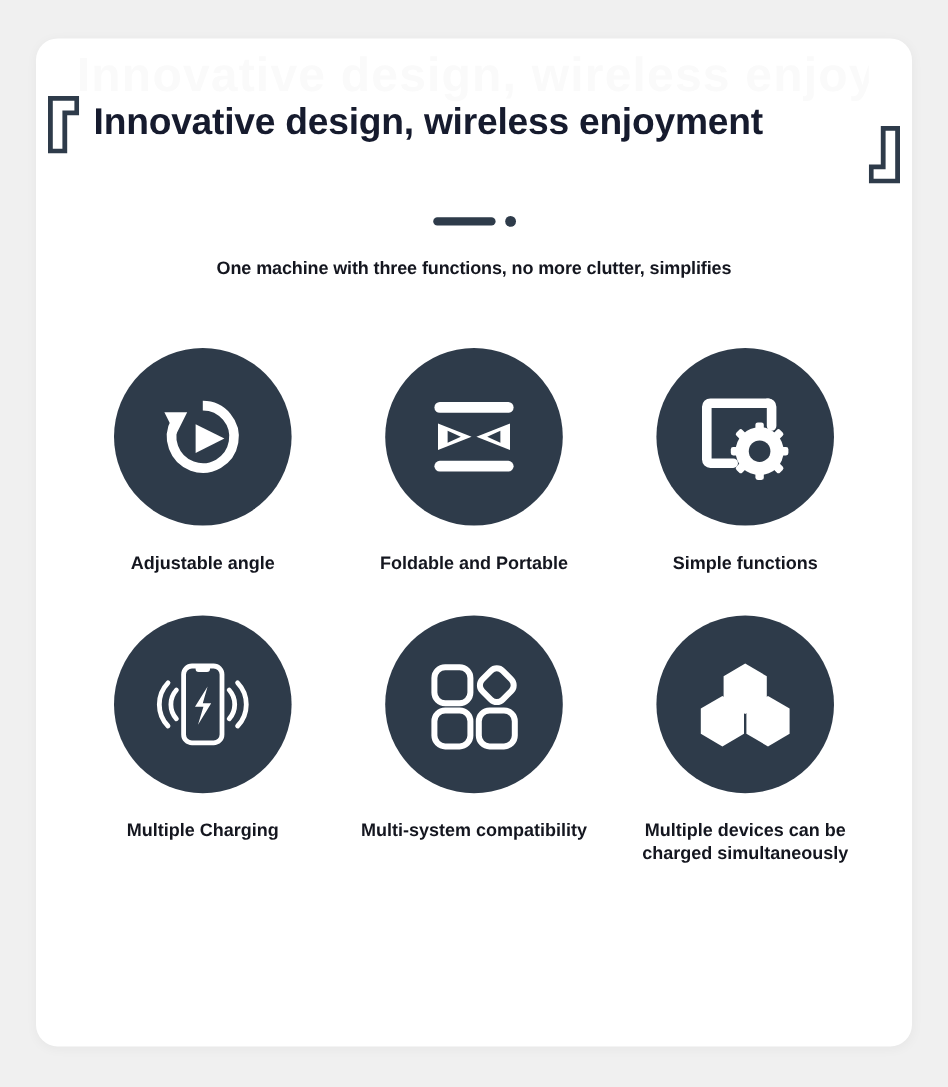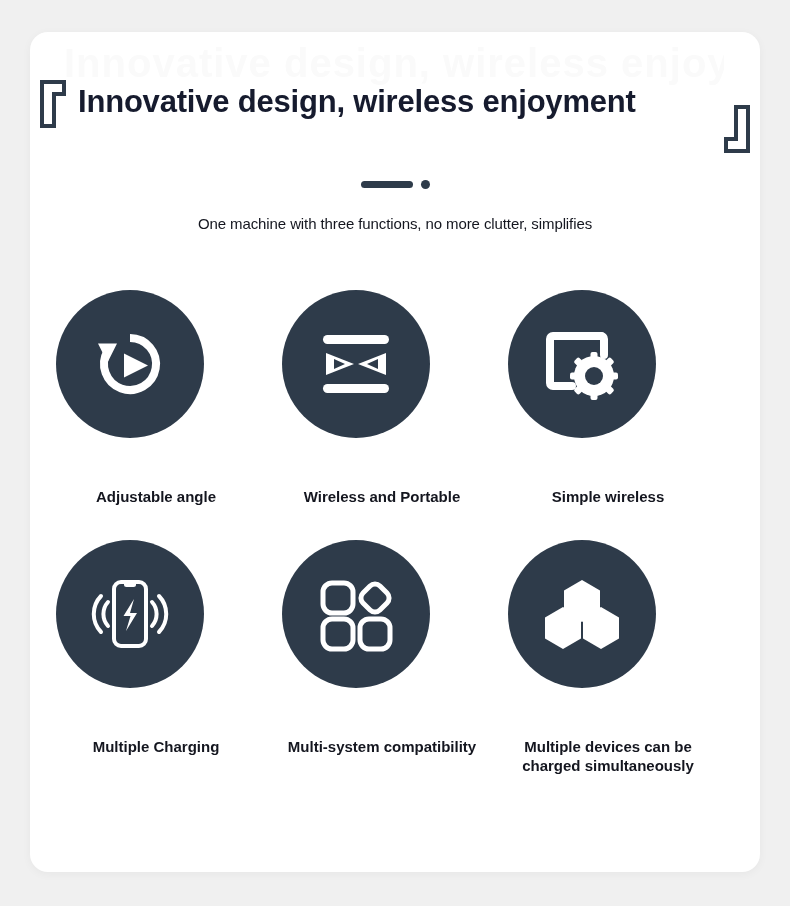--- a/index.html
+++ b/index.html
@@ -98,38 +98,38 @@
     height: 9px;
     border-radius: 50%;
     background: #2e3b4a;
   }
 
   
   .subtitle {
     margin-top: 26px;
     text-align: center;
     font-size: 15px;
-    font-weight: 400;
+    font-weight: 700;
     color: #14161f;
     letter-spacing: -0.1px;
   }
 
   
   .grid {
     margin-top: 58px;
     display: grid;
     grid-template-columns: repeat(3, 1fr);
     row-gap: 34px;
     padding: 0 26px;
   }
 
   .feature {
     display: flex;
     flex-direction: column;
-    gap: 27px;
+    align-items: center;
   }
 
   .circle {
     width: 148px;
     height: 148px;
     border-radius: 50%;
     background: #2e3b4a;
     display: flex;
     align-items: center;
     justify-content: center;
@@ -201,21 +201,21 @@
             <svg width="86" height="86" viewBox="0 0 86 86">
               <rect x="10" y="14" width="66" height="9" rx="4.5" fill="#ffffff"></rect>
               <rect x="10" y="63" width="66" height="9" rx="4.5" fill="#ffffff"></rect>
               <path d="M13 32 L41 43 L13 54 Z" fill="#ffffff"></path>
               <path d="M73 32 L45 43 L73 54 Z" fill="#ffffff"></path>
               <path d="M21 38 L32 43 L21 48 Z" fill="#2e3b4a"></path>
               <path d="M65 38 L54 43 L65 48 Z" fill="#2e3b4a"></path>
             </svg>
           </span>
         </div>
-        <div class="feature-label">Wireless and Portable</div>
+        <div class="feature-label">Foldable and Portable</div>
       </div>
 
       <div class="feature">
         <div class="circle">
           <span>
             <svg width="86" height="86" viewBox="0 0 86 86">
               <path d="M62 15 H14 a3 3 0 0 0 -3 3 V62 a3 3 0 0 0 3 3 H33" fill="none" stroke="#ffffff" stroke-width="8" stroke-linecap="round" stroke-linejoin="round"></path>
               <path d="M62 15 a3 3 0 0 1 3 3 V34" fill="none" stroke="#ffffff" stroke-width="8" stroke-linecap="round" stroke-linejoin="round"></path>
               <g fill="#ffffff">
                 <circle cx="55" cy="55" r="20"></circle>
@@ -225,21 +225,21 @@
                 <rect x="70" y="51.5" width="9" height="7" rx="2"></rect>
                 <rect x="36.5" y="37" width="7" height="9" rx="2" transform="rotate(-45 40 41.5)"></rect>
                 <rect x="66.5" y="64" width="7" height="9" rx="2" transform="rotate(-45 70 68.5)"></rect>
                 <rect x="66.5" y="37" width="7" height="9" rx="2" transform="rotate(45 70 41.5)"></rect>
                 <rect x="36.5" y="64" width="7" height="9" rx="2" transform="rotate(45 40 68.5)"></rect>
               </g>
               <circle cx="55" cy="55" r="9" fill="#2e3b4a"></circle>
             </svg>
           </span>
         </div>
-        <div class="feature-label">Simple wireless</div>
+        <div class="feature-label">Simple functions</div>
       </div>
 
       <div class="feature">
         <div class="circle">
           <span>
             <svg width="86" height="86" viewBox="0 0 86 86">
               <rect x="27" y="11" width="32" height="64" rx="7" fill="none" stroke="#ffffff" stroke-width="4"></rect>
               <path d="M37 11 h12 v2.5 a2.5 2.5 0 0 1 -2.5 2.5 h-7 a2.5 2.5 0 0 1 -2.5 -2.5 Z" fill="#ffffff"></path>
               <path d="M47 28 L36.5 45 H43.5 L39 60 L50 42 H43 Z" fill="#ffffff"></path>
               <path d="M21 31 a18 18 0 0 0 0 24" fill="none" stroke="#ffffff" stroke-width="4" stroke-linecap="round"></path>

